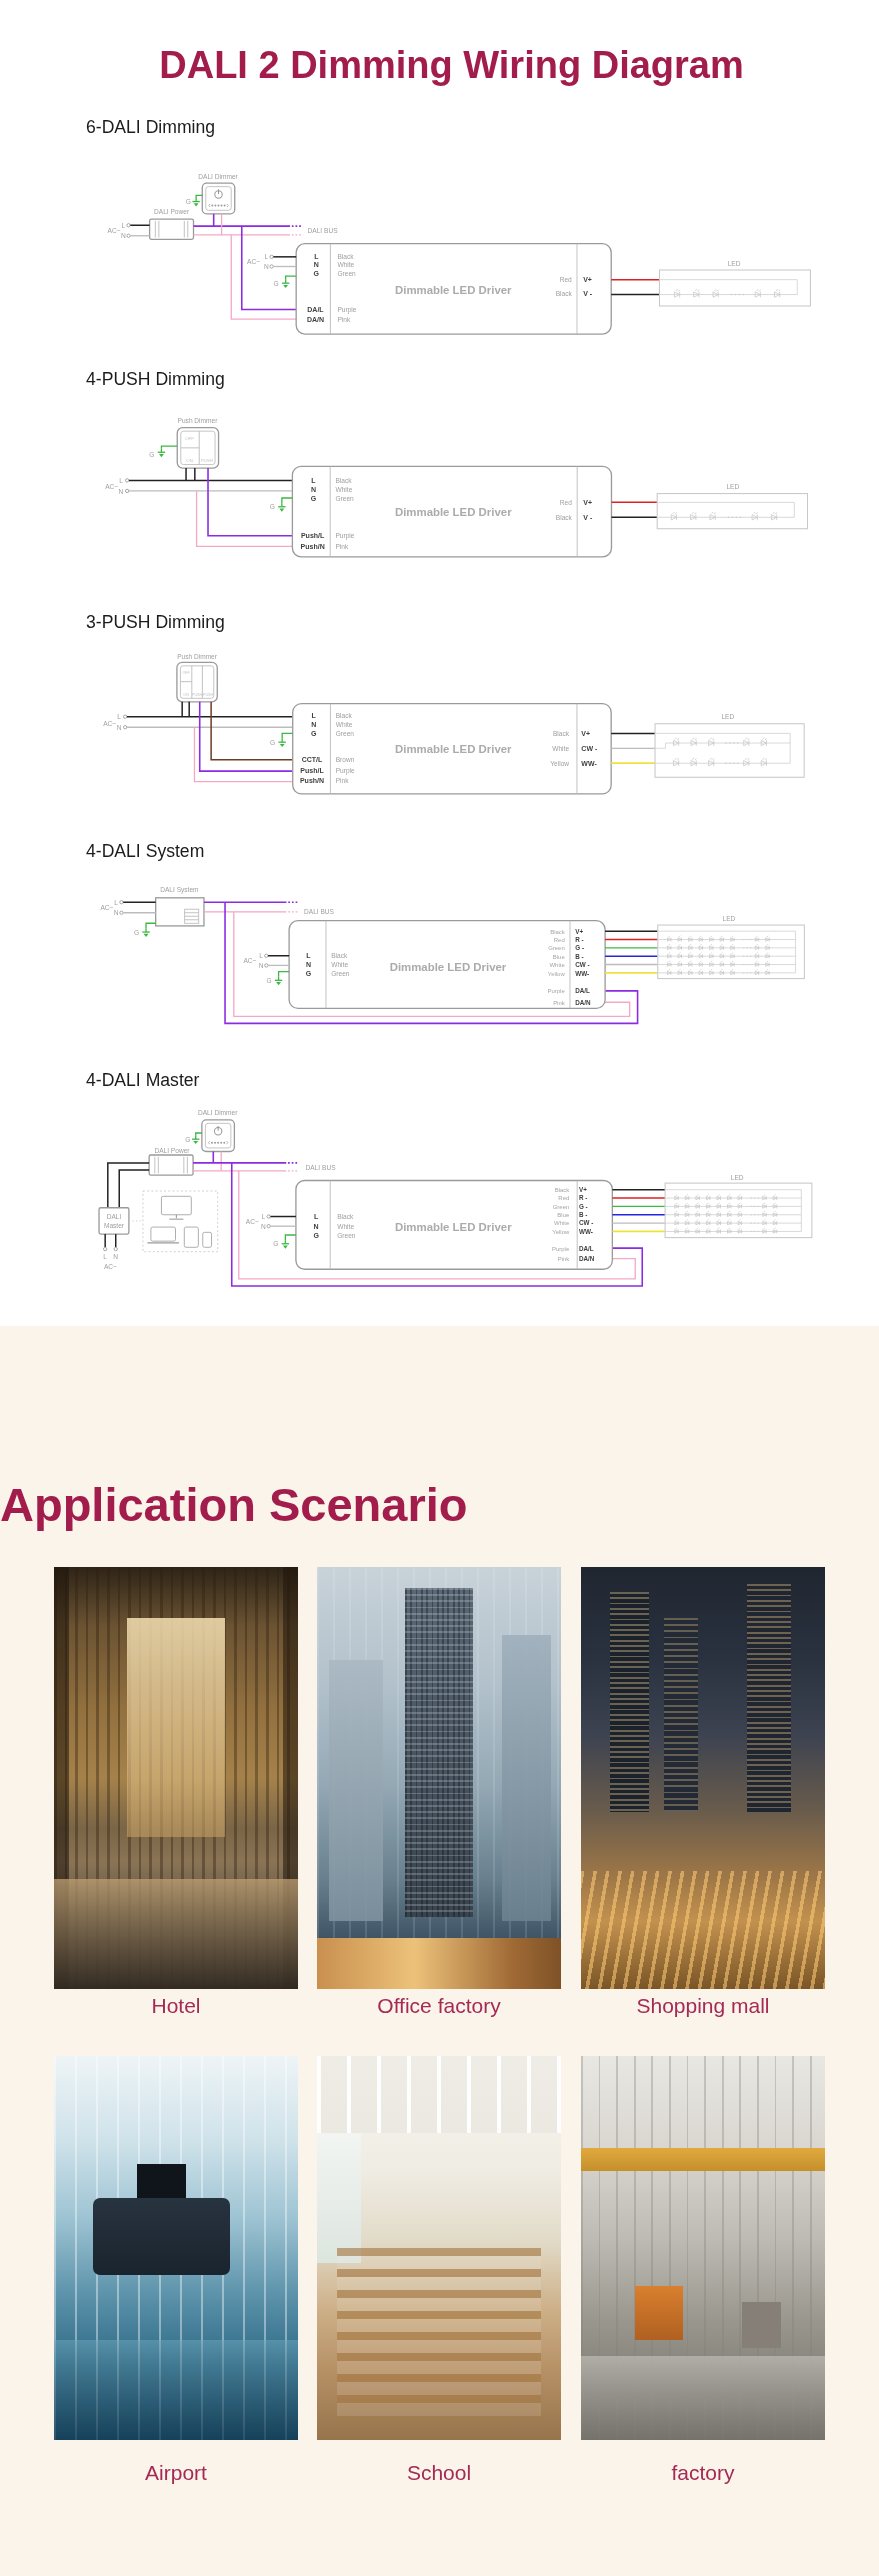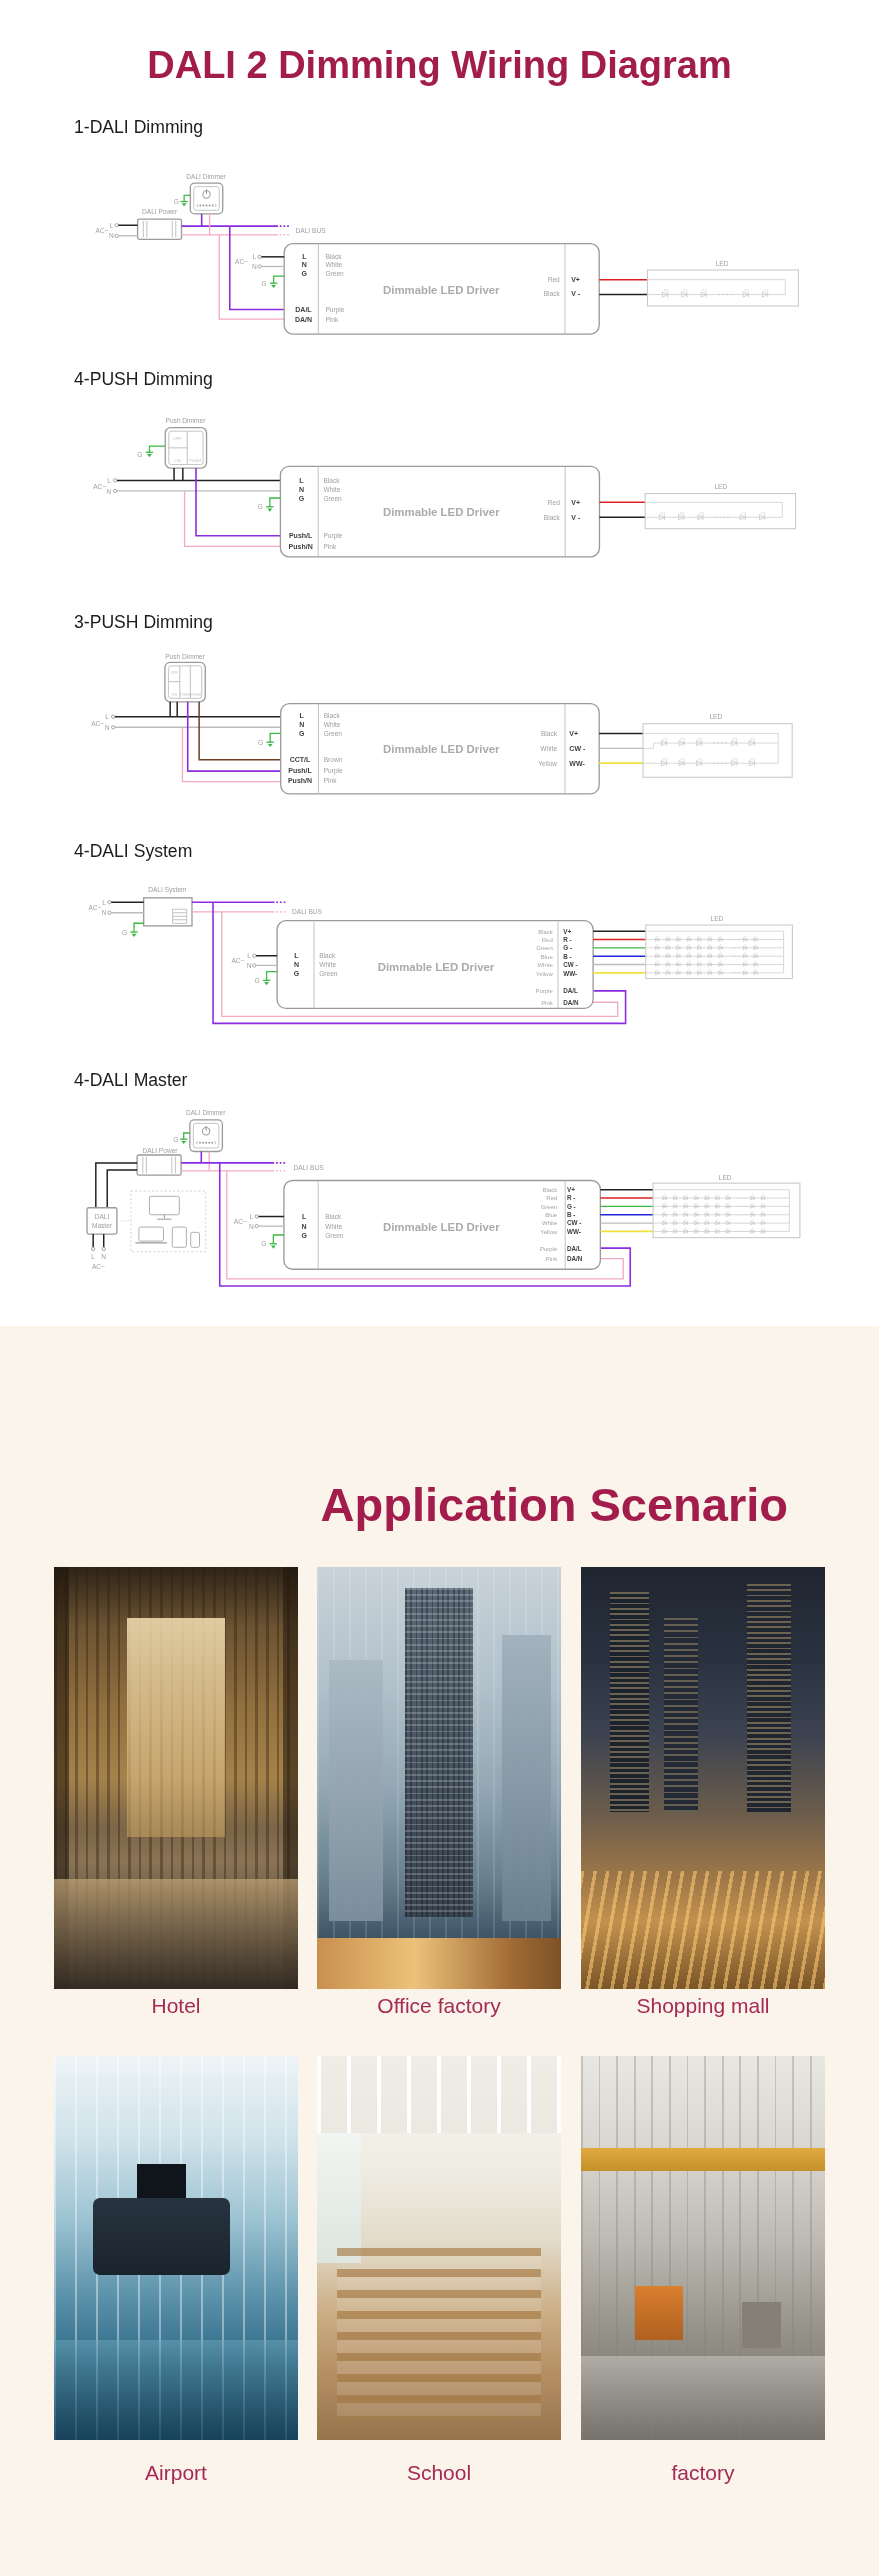--- a/index.html
+++ b/index.html
@@ -1,17 +1,17 @@
 <!DOCTYPE html>
 <html style="font-size:14px"><head>
 <meta charset="utf-8">
 <style>
   html,body{margin:0;padding:0;background:#fff}
   .page{position:relative;width:879px;height:2576px;font-family:"Liberation Sans",sans-serif;overflow:hidden}
-  .wsec{position:absolute;top:0;left:0;width:798px;height:1326px;background:#fff}
+  .wsec{position:absolute;top:0;left:12px;width:798px;height:1326px;background:#fff}
   .title{position:absolute;top:44px;left:0;width:879px;text-align:center;font-weight:bold;font-size:38px;color:#a21c4c}
   .dghead{position:absolute;left:74px;font-weight:500;font-size:17.6px;color:#1c1c1c}
   .wm{position:absolute;top:1270px;left:0;width:850px;text-align:center;font-size:24px;letter-spacing:0.9px;color:#c9c9c9;z-index:0}
   .diag{position:absolute;left:0;width:879px;z-index:1}
   .diag text{font-family:"Liberation Sans",sans-serif}
   .lg{fill:#9e9e9e;font-size:7.5px}
   .lgm{fill:#9e9e9e;font-size:7.5px;text-anchor:middle}
   .lge{fill:#9e9e9e;font-size:7.5px;text-anchor:end}
   .lg7e{fill:#a5a5a5;font-size:6.8px;text-anchor:end}
   .tb{fill:#3f3f3f;font-size:8px;font-weight:bold;text-anchor:middle}
@@ -34,21 +34,21 @@
   .wb{stroke:#2525dd;stroke-width:1.7;fill:none}
   .wy{stroke:#efe23c;stroke-width:2;fill:none}
   .wbr{stroke:#6e3b23;stroke-width:1.7;fill:none}
   .dash{stroke-dasharray:2,2.2}
   .ddash{stroke:#c9c9c9;stroke-width:1;stroke-dasharray:1.5,2.5;fill:none}
   .dashbox{fill:none;stroke:#c9c9c9;stroke-width:1;stroke-dasharray:2.2,2.6}
   .dev{fill:#fff;stroke:#ababab;stroke-width:1.1}
   .gl{stroke:#9a9a9a;stroke-width:1.2;fill:none}
   .dst path,.dst line{stroke:#c9c9c9;fill:none;stroke-width:0.9}
   .asec{position:absolute;top:1326px;left:0;width:879px;height:1250px;background:#faf4ea}
-  .atitle{position:absolute;top:151px;left:0;width:788px;text-align:right;font-weight:bold;font-size:47px;color:#a21c4c}
+  .atitle{position:absolute;top:151px;left:0;width:788px;text-align:left;font-weight:bold;font-size:47px;color:#a21c4c}
   .photo{position:absolute;width:244px;overflow:hidden;background:#999}
   .photo>div{position:absolute}
   .r1{top:241px;height:422px}.r2{top:730px;height:384px}
   .c1{left:54px}.c2{left:317px}.c3{left:581px}
   .caption{position:absolute;width:244px;text-align:center;font-size:21px;color:#a52a56}
   .cap1{top:668px}.cap2{top:1135px}
   
   .p-hotel{background:
     linear-gradient(90deg, rgba(30,20,10,.55) 0 6%, rgba(0,0,0,0) 6% 94%, rgba(30,20,10,.55) 94%),
     repeating-linear-gradient(90deg, rgba(46,30,14,.38) 0 2.6px, rgba(0,0,0,0) 2.6px 10.6px),
@@ -88,21 +88,21 @@
   .p-factory .machine2{right:18%;bottom:24%;width:16%;height:12%;background:#857f77}
   .p-factory .floor{left:0;bottom:0;width:100%;height:22%;background:linear-gradient(180deg,rgba(200,198,192,.6),rgba(120,117,110,.8))}
 </style>
 </head>
 <body>
 
 <div class="page">
   <div class="wsec">
     <div class="title">DALI 2 Dimming Wiring Diagram</div>
 
-    <div class="dghead" style="top:117px">1-DALI Dimming</div>
+    <div class="dghead" style="top:117px">6-DALI Dimming</div>
     <div class="dghead" style="top:369px">4-PUSH Dimming</div>
     <div class="dghead" style="top:612px">3-PUSH Dimming</div>
     <div class="dghead" style="top:841px">4-DALI System</div>
     <div class="dghead" style="top:1070px">4-DALI Master</div>
 
     <svg class="diag" style="top:141px;height:215px" viewBox="0 160 1000 245">
       <defs>
         <g id="gnd">
             <line x1="0" y1="0" x2="0" y2="4" class="wg"></line>
             <line x1="-4.2" y1="4" x2="4.2" y2="4" class="wg"></line>

